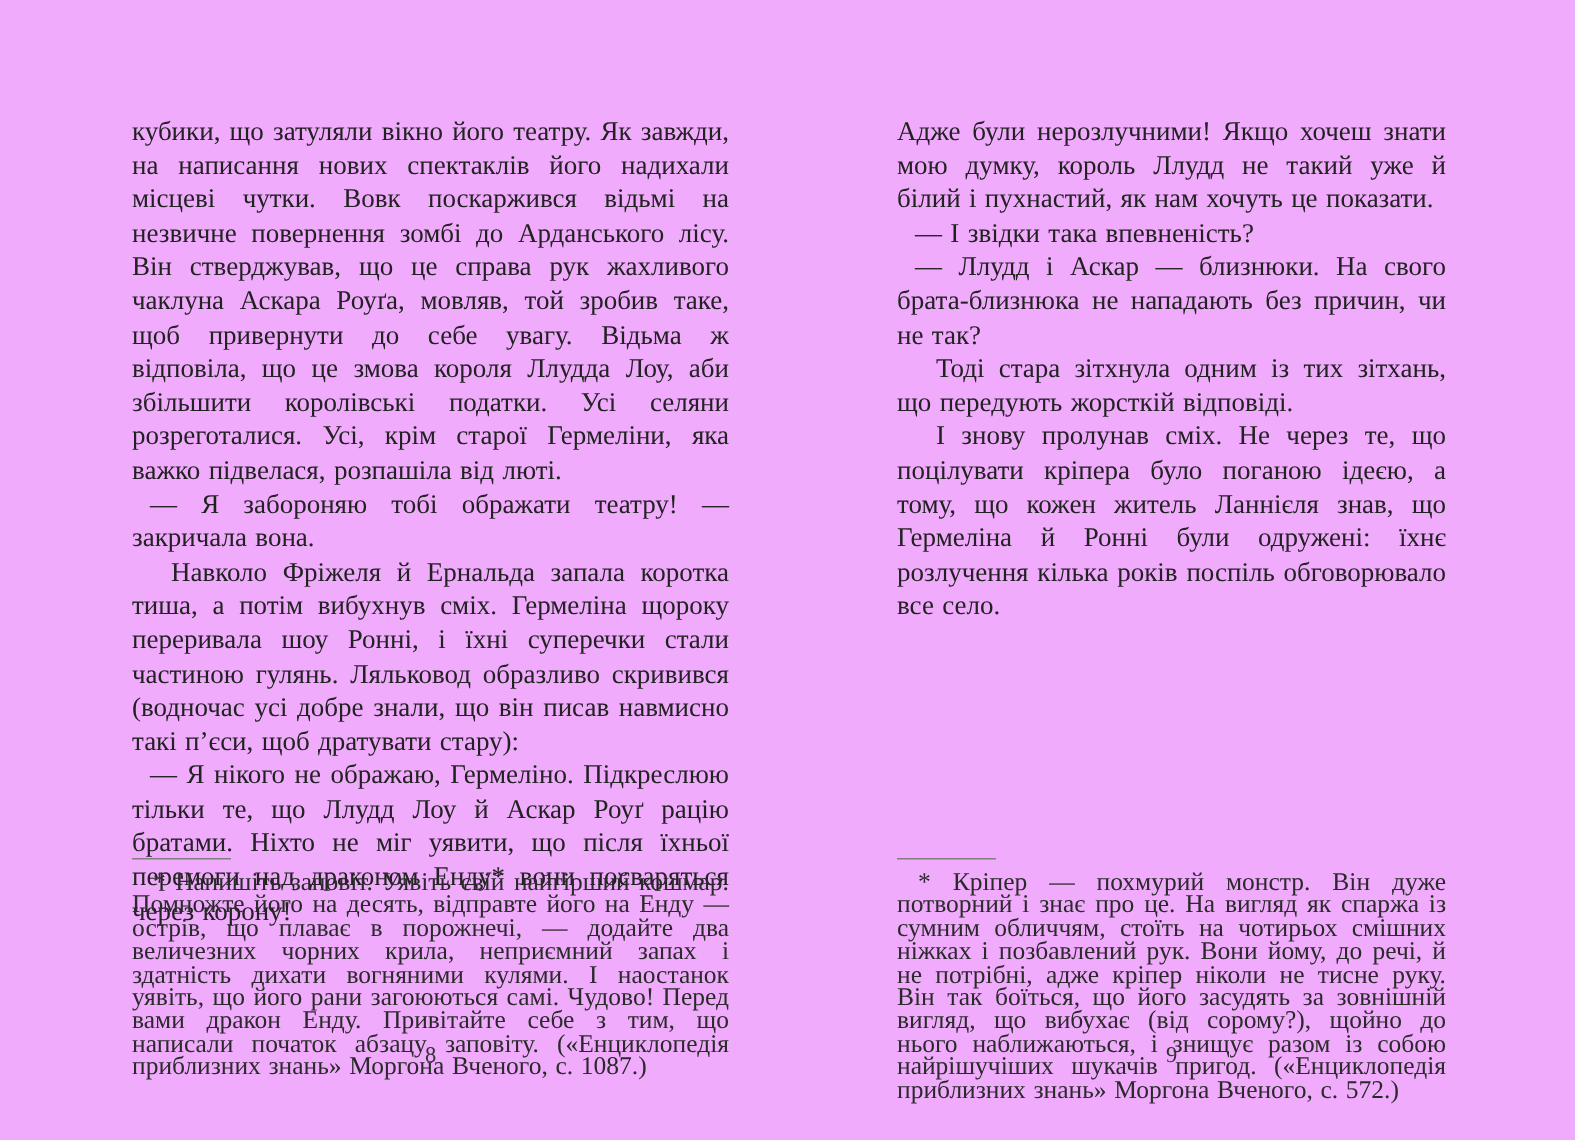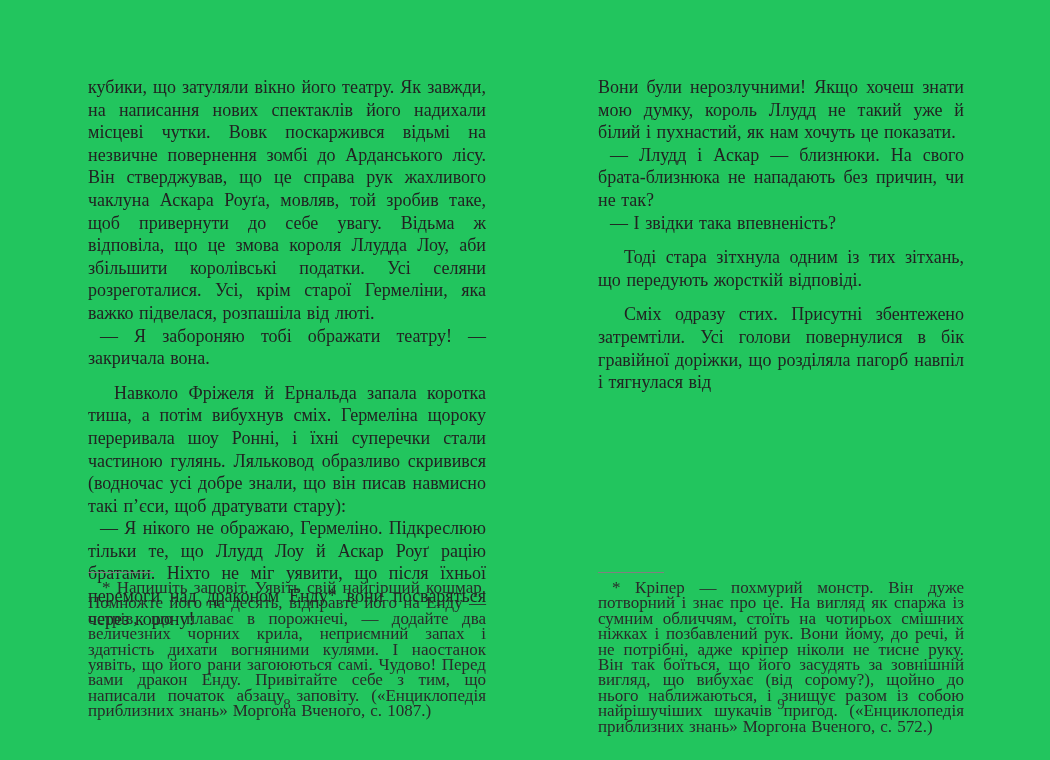--- a/index.html
+++ b/index.html
@@ -4,41 +4,41 @@
 <style>
   html, body {
     margin: 0;
     padding: 0;
     background: #ffffff;
   }
   .canvas {
     position: relative;
     width: 1050px;
     height: 760px;
-    background: #22c55e;
+    background: #f0abfc;
     overflow: hidden;
     font-family: "Liberation Serif", "DejaVu Serif", serif;
     color: #222222;
   }
   .page {
     position: absolute;
     top: 76px;
     height: 680px;
   }
   .page.left  { left: 88px;  width: 398px; }
   .page.right { left: 598px; width: 366px; }
 
   .body-text p {
     margin: 0;
     font-size: 18px;
     line-height: 22.6px;
     text-align: justify;
     word-spacing: 0.06em;
   }
-  .body-text p.indent   { text-indent: 26px; margin-top: 12px; }
+  .body-text p.indent   { text-indent: 26px; }
   .body-text p.dialogue { text-indent: 12px; }
   .body-text p.noindent { text-indent: 0; }
 
   .footnote {
     position: absolute;
     top: 496px;
     left: 0;
     right: 0;
   }
   .footnote-rule {
@@ -80,25 +80,25 @@
     </div>
     <div class="footnote">
       <div class="footnote-rule"></div>
       <p>* Напишіть заповіт. Уявіть свій найгірший кошмар. Помножте його на десять, відправте його на Енду — острів, що плаває в порожнечі, — додайте два величезних чорних крила, неприємний запах і здатність дихати вогняними кулями. І наостанок уявіть, що його рани загоюються самі. Чудово! Перед вами дракон Енду. Привітайте себе з тим, що написали початок абзацу заповіту. («Енциклопедія приблизних знань» Моргона Вченого, с. 1087.)</p>
     </div>
     <div class="pagenum">8</div>
   </section>
 
   <section class="page right">
     <div class="body-text">
-      <p class="noindent">Вони були нерозлучними! Якщо хочеш знати мою думку, король Ллудд не такий уже й білий і пухнастий, як нам хочуть це показати.</p>
+      <p class="noindent">Адже були нерозлучними! Якщо хочеш знати мою думку, король Ллудд не такий уже й білий і пухнастий, як нам хочуть це показати.</p>
+      <p class="dialogue">— І звідки така впевненість?</p>
       <p class="dialogue">— Ллудд і Аскар — близнюки. На свого брата-близнюка не нападають без причин, чи не так?</p>
-      <p class="dialogue">— І звідки така впевненість?</p>
       <p class="indent">Тоді стара зітхнула одним із тих зітхань, що передують жорсткій відповіді.</p>
-      <p class="indent">Сміх одразу стих. Присутні збентежено затремтіли. Усі голови повернулися в бік гравійної доріжки, що розділяла пагорб навпіл і тягнулася від</p>
+      <p class="indent">І знову пролунав сміх. Не через те, що поцілувати кріпера було поганою ідеєю, а тому, що кожен житель Ланнієля знав, що Гермеліна й Ронні були одружені: їхнє розлучення кілька років поспіль обговорювало все село.</p>
     </div>
     <div class="footnote">
       <div class="footnote-rule"></div>
       <p>* Кріпер — похмурий монстр. Він дуже потворний і знає про це. На вигляд як спаржа із сумним обличчям, стоїть на чотирьох смішних ніжках і позбавлений рук. Вони йому, до речі, й не потрібні, адже кріпер ніколи не тисне руку. Він так боїться, що його засудять за зовнішній вигляд, що вибухає (від сорому?), щойно до нього наближаються, і знищує разом із собою найрішучіших шукачів пригод. («Енциклопедія приблизних знань» Моргона Вченого, с. 572.)</p>
     </div>
     <div class="pagenum">9</div>
   </section>
 
 </div>
 

